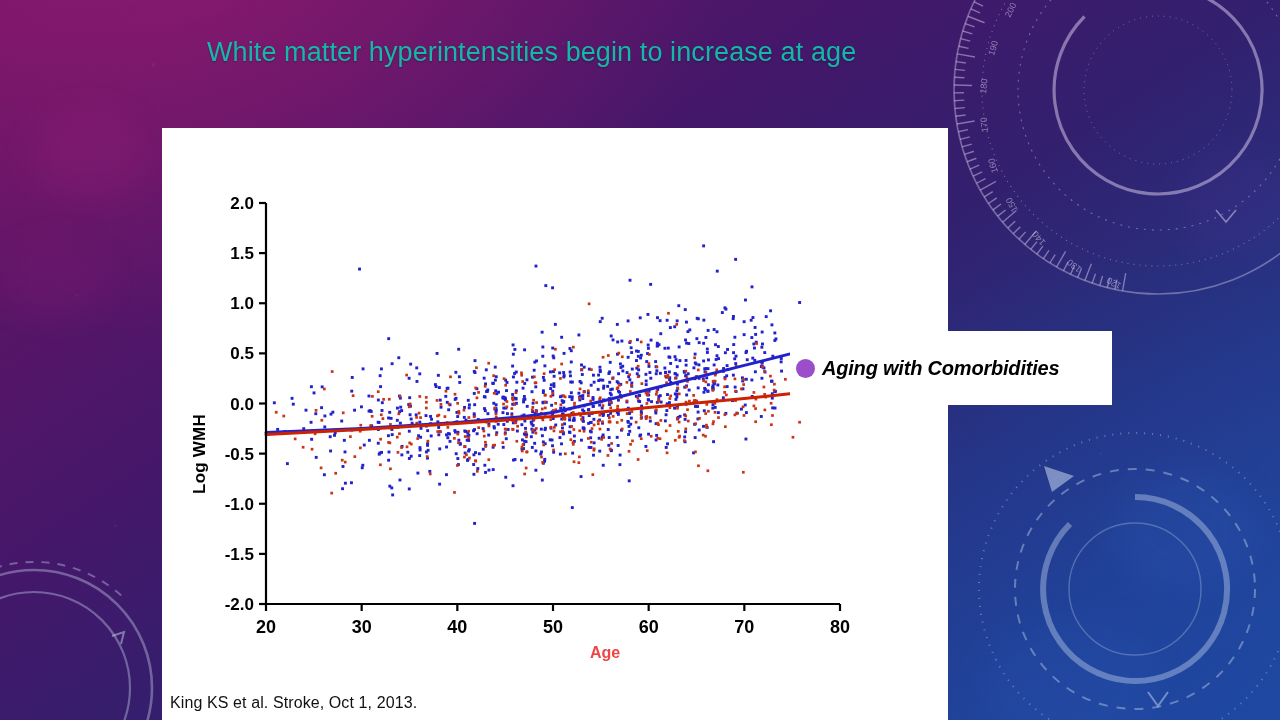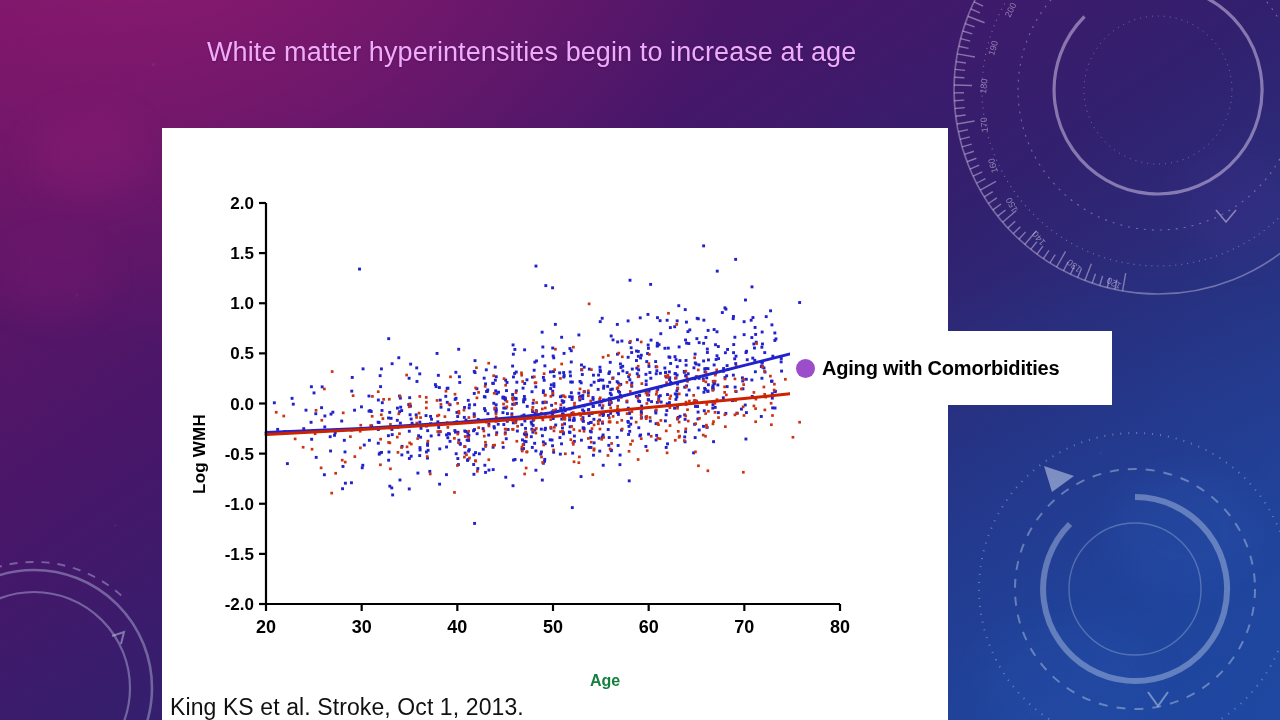--- a/index.html
+++ b/index.html
@@ -36,21 +36,21 @@
 
   
   .deco { position:absolute; pointer-events:none; }
   #deco-dial-top { right:-88px; top:-120px; width:420px; height:420px; }
   #deco-dial-bottom { right:-20px; bottom:-34px; width:330px; height:330px; }
   #deco-arc-left { left:-96px; bottom:-58px; width:260px; height:260px; }
 
   
   #slide-title {
     position:absolute; left:207px; top:33px; width:780px;
-    color:#f0abfc; font-size:27px; line-height:38px;
+    color:#14b8a6; font-size:27px; line-height:38px;
     font-weight:400; letter-spacing:.1px;
     text-shadow:0 1px 2px rgba(0,0,0,.25);
   }
 
   
   #figure-panel {
     position:absolute; left:162px; top:128px; width:786px; height:592px;
     background:#ffffff;
   }
 
@@ -58,39 +58,39 @@
   #chart { position:absolute; left:0; top:0; width:786px; height:530px; }
   #chart svg { display:block; }
 
   #y-axis-title {
     position:absolute; left:-22px; top:316px; width:120px;
     transform:rotate(-90deg); transform-origin:center center;
     text-align:center; font-size:17px; font-weight:bold; color:#000;
     letter-spacing:.2px;
   }
   #x-axis-title {
-    position:absolute; left:104px; top:544px; width:678px;
-    text-align:center; font-size:16px; font-weight:bold; color:#15803d;
+    position:absolute; left:104px; top:516px; width:678px;
+    text-align:center; font-size:16px; font-weight:bold; color:#ef4444;
   }
 
   
   #chart-legend {
     position:absolute; left:790px; top:331px; width:322px; height:74px;
     background:#ffffff; overflow:hidden;
     display:flex; flex-direction:column; justify-content:center;
     padding-left:6px;
   }
-  .legend-row { display:flex; align-items:center; height:34px; white-space:nowrap; }
+  .legend-row { display:flex; align-items:center; height:34px; white-space:nowrap;font-style:italic; }
   .legend-dot { width:19px; height:19px; border-radius:50%; flex:0 0 auto; margin-right:7px; }
   .legend-label { font-size:20px; font-weight:bold; color:#000; letter-spacing:-.2px; }
 
   
   #citation {
     position:absolute; left:170px; top:694px;
-    font-size:23px; color:#111; letter-spacing:.1px;
+    font-size:16px; color:#111; letter-spacing:.1px;
   }
 </style>
 </head>
 <body>
 
 <div id="slide-bg"></div>
 <div id="bg-noise"></div>
 
 <div id="bg-blobs">
   <div class="blob" style="left:30px;  top:110px; width:120px; height:90px;  background:rgba(206,46,150,.20);"></div>

